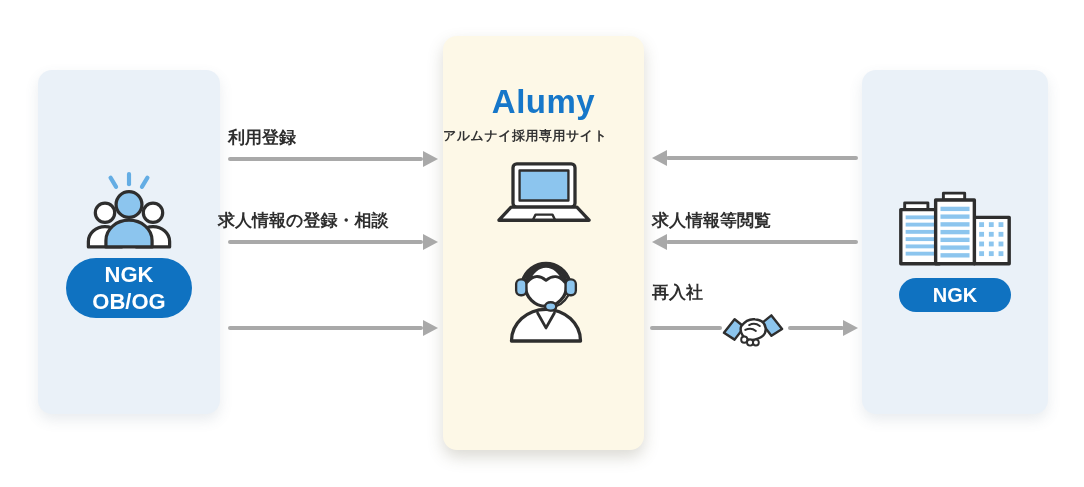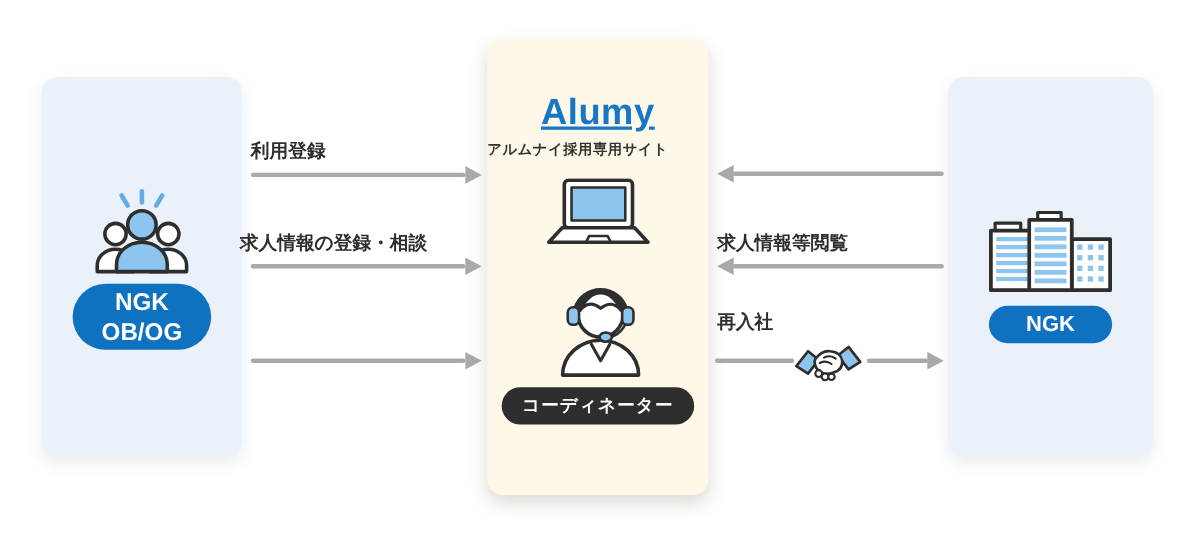--- a/index.html
+++ b/index.html
@@ -22,21 +22,21 @@
   .panel.center{left:443px;top:36px;width:201px;height:414px;background:var(--panel-cream);box-shadow:0 7px 16px rgba(90,85,60,.22);}
   .abs{position:absolute;}
   .hcenter{left:50%;transform:translateX(-50%);}
   .pill{display:flex;align-items:center;justify-content:center;flex-direction:column;
         color:#fff;font-weight:bold;text-align:center;}
   .pill.blue{background:var(--blue);}
   .pill.obog{top:188px;width:126px;height:60px;border-radius:30px;font-size:22px;line-height:27px;}
   .pill.ngk{top:208px;width:112px;height:34px;border-radius:17px;font-size:20px;}
   .pill.coordinator{top:316px;height:34px;padding:0 19px;border-radius:17px;background:var(--dark);
         font-size:16px;letter-spacing:1px;white-space:nowrap;}
-  .center-title{top:47px;width:100%;text-align:center;font-size:33px;font-weight:bold;color:var(--title-blue);letter-spacing:.5px;text-decoration:underline;}
+  .center-title{top:47px;width:100%;text-align:center;font-size:33px;font-weight:bold;color:var(--title-blue);letter-spacing:.5px;}
   .center-subtitle{top:91px;width:100%;text-align:left;font-size:13px;font-weight:600;color:#333;letter-spacing:.5px;}
   .flow-label{position:absolute;height:24px;line-height:24px;text-align:left;
         font-size:17px;font-weight:700;color:var(--dark);white-space:nowrap;}
   .line{position:absolute;height:4px;background:var(--arrow);border-radius:2px;}
   .head{position:absolute;width:0;height:0;border-top:8px solid transparent;border-bottom:8px solid transparent;}
   .head.r{border-left:15px solid var(--arrow);}
   .head.l{border-right:15px solid var(--arrow);}
   svg{display:block;}
 </style>
 </head>
@@ -86,21 +86,20 @@
         <circle cx="45" cy="33" r="22" fill="#fff" stroke-width="3.5"></circle>
         <path d="M25,29 Q33,12 45,12 Q57,12 65,29 Q56,18 45,27 Q34,18 25,29 Z" fill="#fff" stroke-width="3"></path>
         <path d="M20,28 A26,26 0 0 1 70,28" fill="none" stroke-width="4"></path>
         <rect x="13" y="26" width="11" height="17" rx="5" fill="#8CC5EE" stroke-width="2.5"></rect>
         <rect x="66" y="26" width="11" height="17" rx="5" fill="#8CC5EE" stroke-width="2.5"></rect>
         <path d="M69,43 Q62,55 52,55" fill="none" stroke-width="2.5"></path>
         <ellipse cx="50" cy="55" rx="6" ry="4.5" fill="#8CC5EE" stroke-width="2.5"></ellipse>
       </g>
     </svg>
 
-    <div class="pill coordinator abs hcenter">コーディネーター</div>
   </section>
 
   <section class="panel side right">
     <svg class="abs hcenter" style="top:120px" width="120" height="76" viewBox="0 0 124 78">
       <g stroke="#2E2E2E" stroke-linejoin="round">
         <rect x="10" y="13" width="24" height="7" fill="#fff" stroke-width="3"></rect>
         <rect x="6" y="20" width="40" height="56" fill="#fff" stroke-width="3.5"></rect>
         <g fill="#8CC5EE" stroke="none">
           <rect x="11" y="26" width="30" height="4"></rect>
             <rect x="11" y="33.5" width="30" height="4"></rect>

